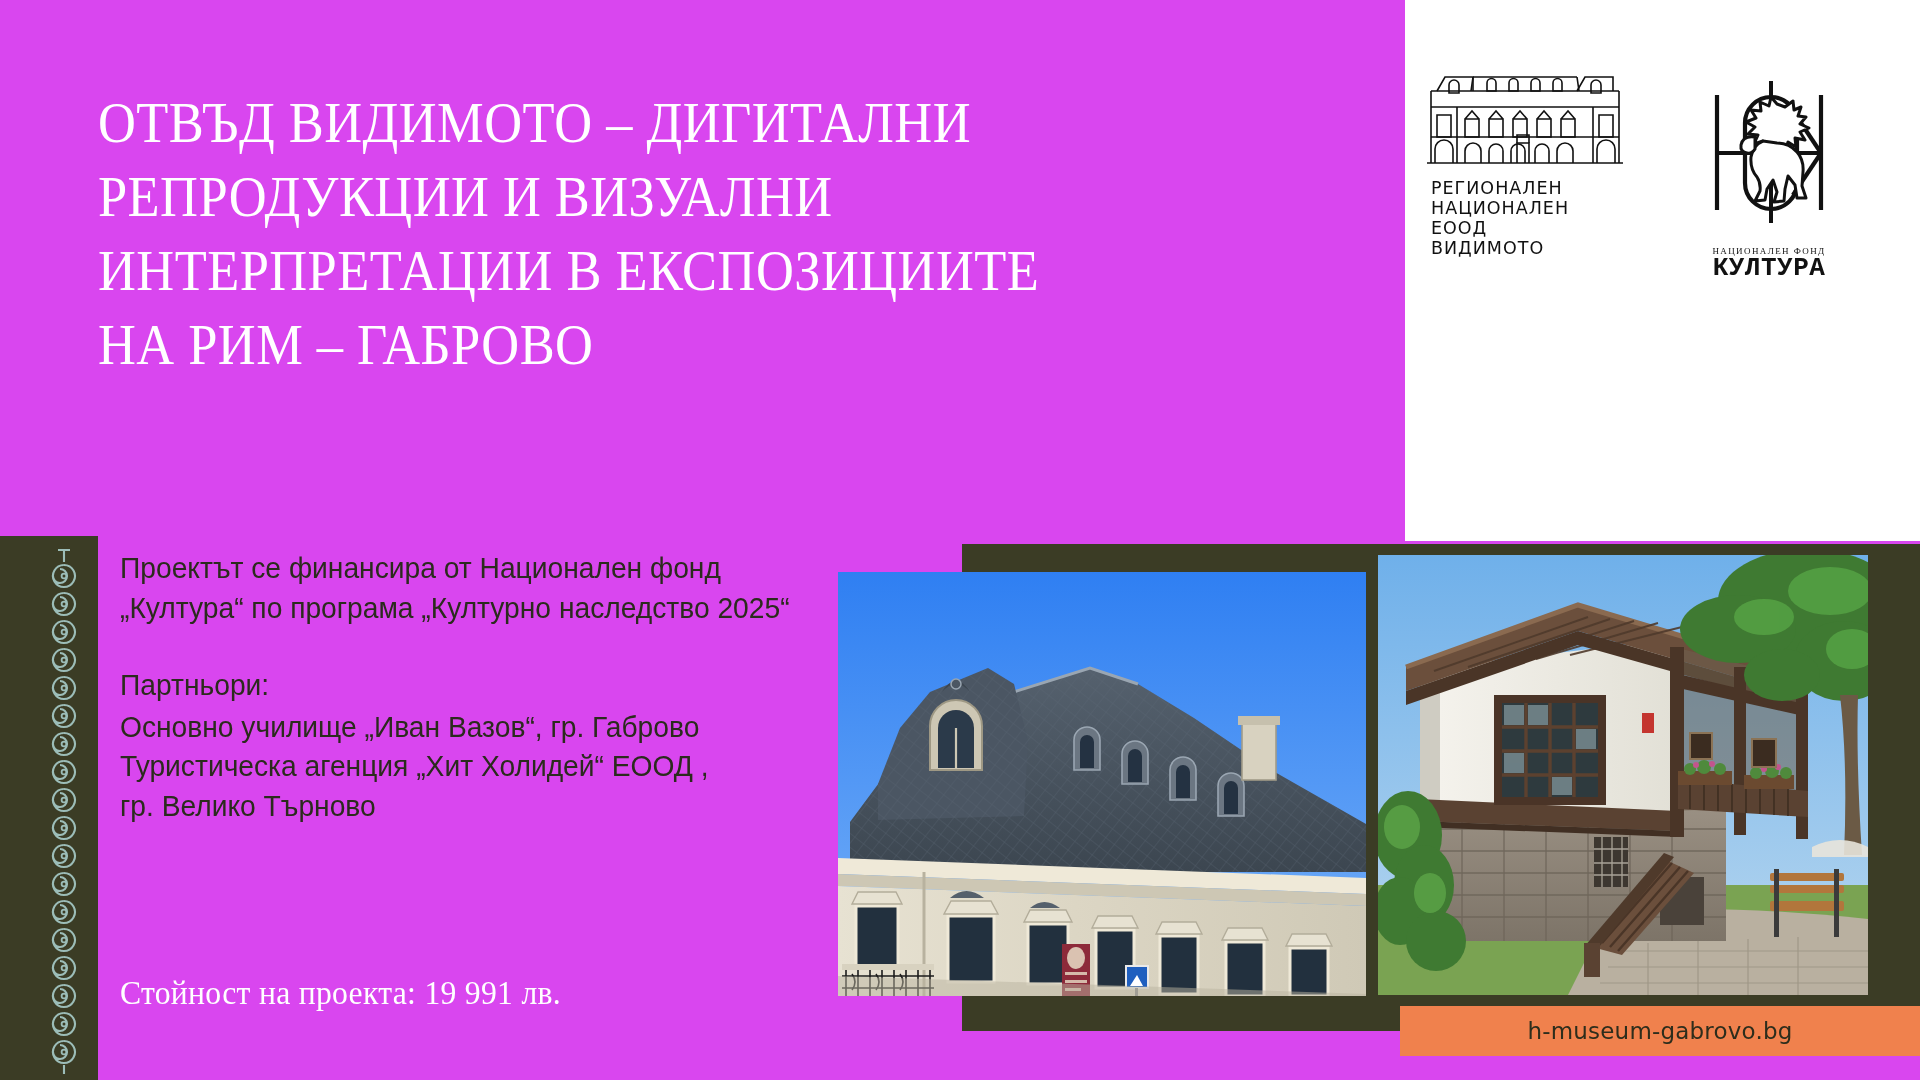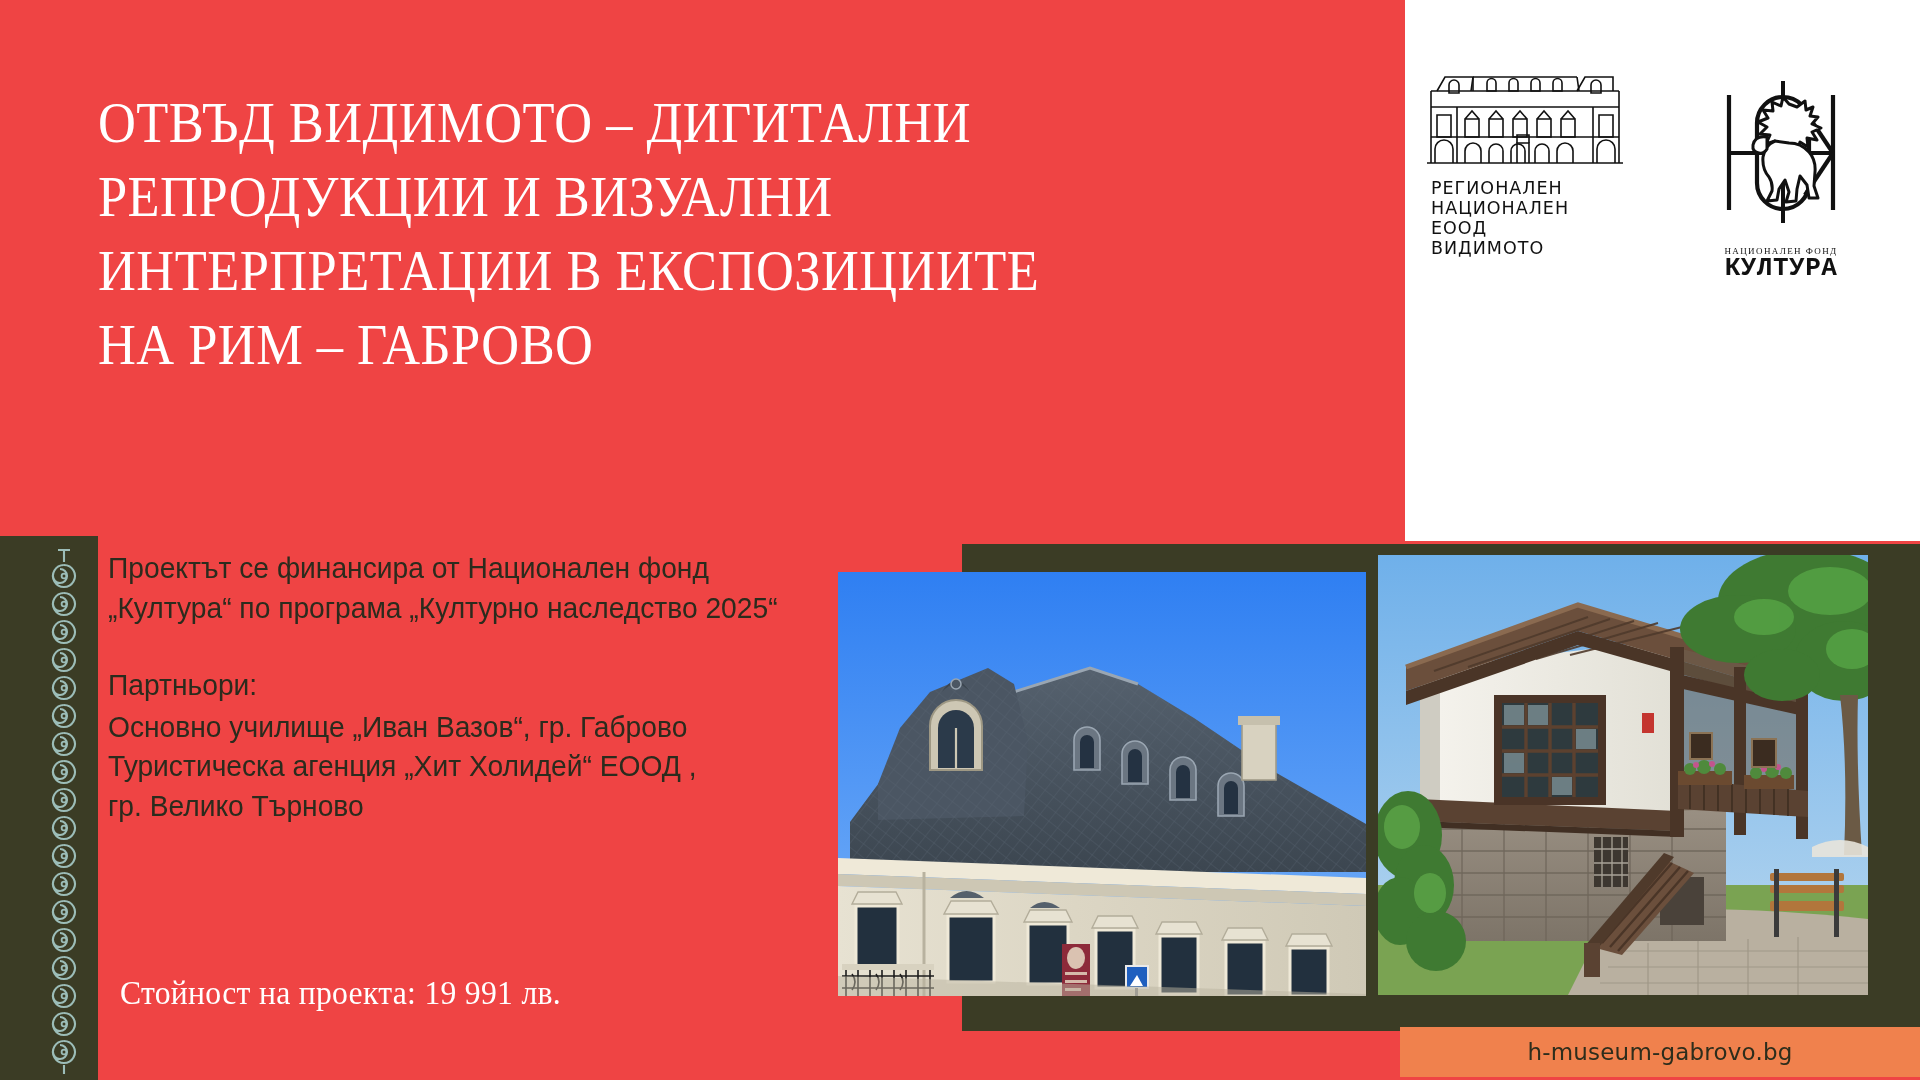--- a/index.html
+++ b/index.html
@@ -5,40 +5,40 @@
 <style>
   * { margin:0; padding:0; box-sizing:border-box; }
   html,body { width:1920px; height:1080px; overflow:hidden; }
   body {
     font-family:"Liberation Sans", sans-serif;
     background:#9cbdb8;
     position:relative;
   }
 
   
-  .stage { position:absolute; inset:0; background:#ef4444; }
+  .stage { position:absolute; inset:0; background:#d946ef; }
 
   .white-panel {
     position:absolute; left:1405px; top:0; width:515px; height:541px;
     background:#ffffff;
   }
 
   .olive-panel {
     position:absolute; left:962px; top:544px; width:958px; height:487px;
     background:#3b3c25;
   }
 
   .left-strip {
     position:absolute; left:0; top:536px; width:98px; height:544px;
     background:#3b3c25;
     overflow:hidden;
   }
 
   .orange-bar {
-    position:absolute; left:1400px; top:1027px; width:520px; height:50px;
+    position:absolute; left:1400px; top:1006px; width:520px; height:50px;
     background:#f0814d;
     display:flex; align-items:center; justify-content:center;
   }
   .orange-bar .url {
     font-family:"DejaVu Sans", sans-serif;
     font-size:23px; color:#2d2d1c; letter-spacing:.2px;
   }
 
   
   .ornament { position:absolute; left:40px; top:10px; width:48px; height:528px; }
@@ -54,21 +54,21 @@
     font-weight:400;
     transform:scaleX(0.92);
     transform-origin:left top;
   }
   .title div { white-space:nowrap; }
 
   
   .logos {
     position:absolute; left:1425px; top:65px;
     width:480px; height:250px;
-    display:flex; align-items:flex-start; gap:46px;
+    display:flex; align-items:flex-start; gap:34px;
   }
   .logo-rim { width:215px; }
   .logo-rim .lines {
     margin-top:10px;
     font-family:"DejaVu Sans", sans-serif;
     font-size:17.5px; line-height:1.14; color:#111;
     letter-spacing:1.0px; font-weight:400;
     padding-left:6px;
   }
   .logo-nfk { width:190px; text-align:center; }
@@ -78,21 +78,21 @@
     margin-top:2px;
   }
   .logo-nfk .nfk-main {
     font-family:Liberation Mono, monospace;
     font-size:26px; font-weight:700; letter-spacing:.5px; color:#111;
     line-height:1; margin-top:-1px;
   }
 
   
   .body-text {
-    position:absolute; left:108px; top:548px; width:760px;
+    position:absolute; left:120px; top:548px; width:760px;
     color:#2b2b1d;
     font-family:"Liberation Sans", sans-serif;
   }
   .body-text p {
     font-size:30px; line-height:1.32; letter-spacing:0;
     transform:scaleX(0.94); transform-origin:left center;
   }
   .para-funding { margin-bottom:38px; }
   .para-partners-label { margin-bottom:2px; }
   .para-partners-list { }

